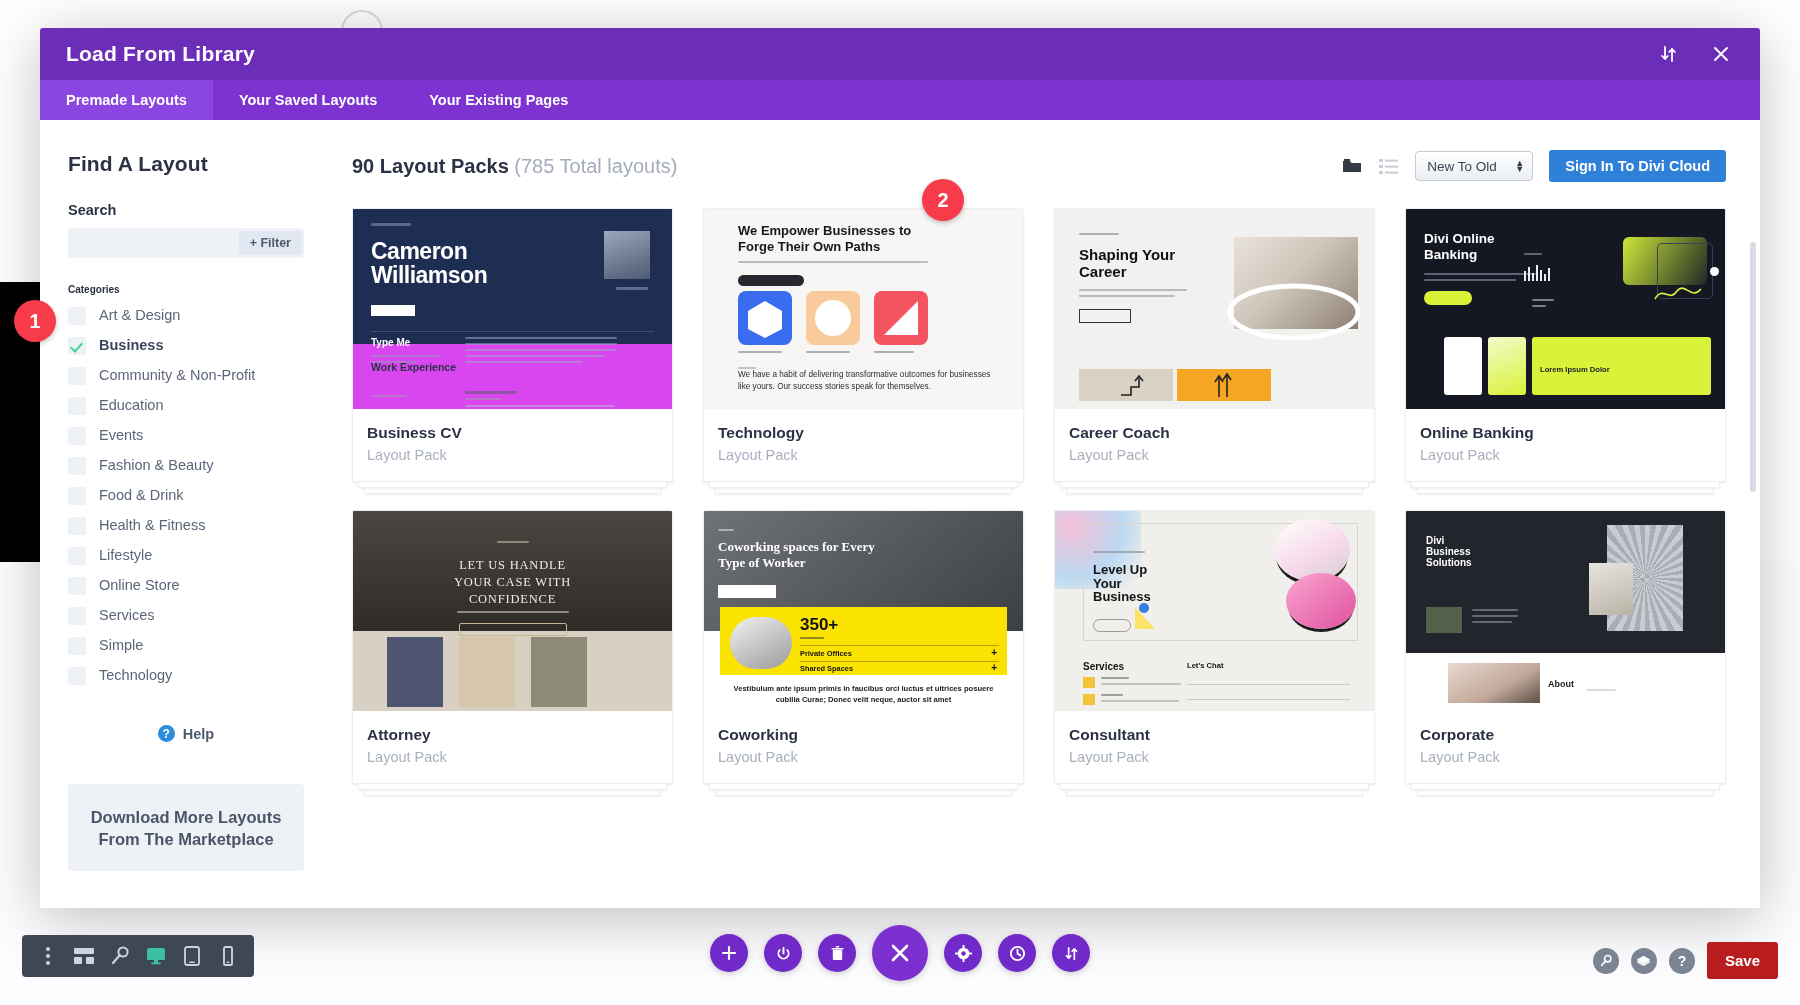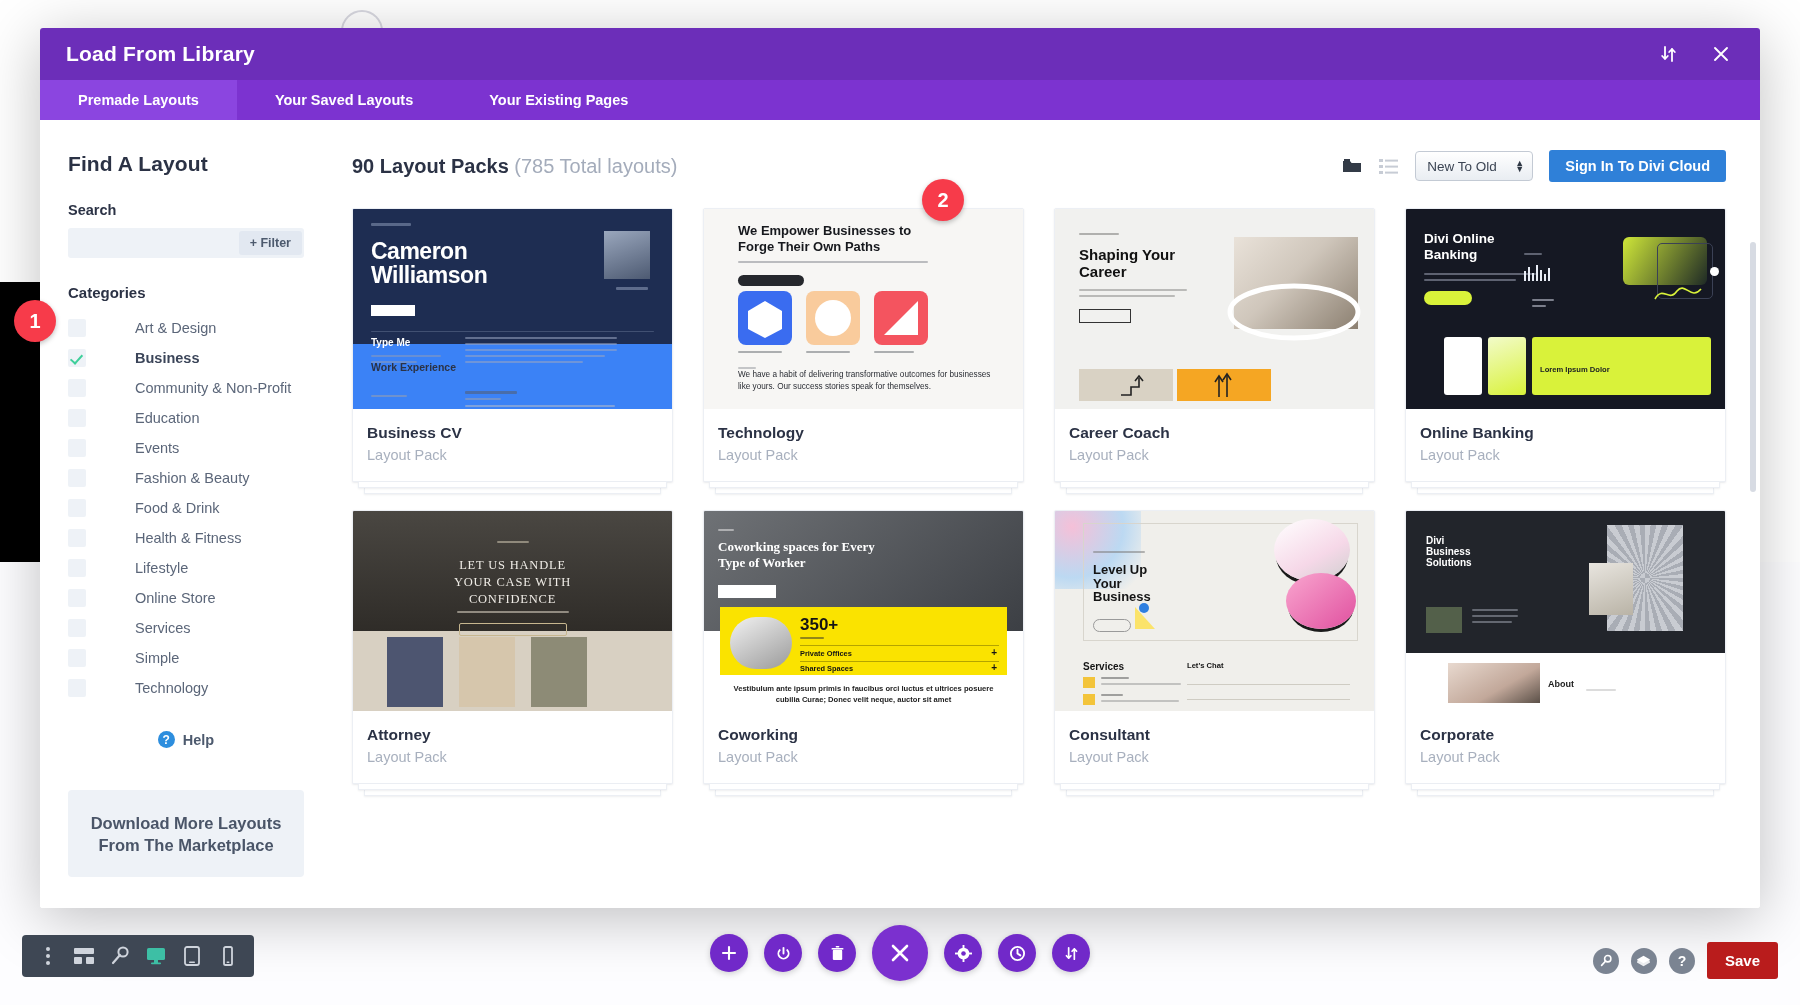--- a/index.html
+++ b/index.html
@@ -41,21 +41,21 @@
   .modal-title { color: #fff; font-size: 21px; font-weight: bold; letter-spacing: .2px; }
   .header-actions { display: flex; align-items: center; gap: 26px; }
   .hdr-icon { width: 26px; height: 26px; display:flex; align-items:center; justify-content:center; cursor: pointer; }
   .hdr-icon svg { display:block; }
 
   .modal-tabs {
     height: 40px; background: #7c33d0; display: flex; align-items: stretch;
     flex: 0 0 40px;
   }
   .tab {
-    display: flex; align-items: center; padding: 0 38px;
+    display: flex; align-items: center; padding: 0 26px;
     color: #ffffff; font-size: 14.5px; font-weight: bold; cursor: pointer;
     white-space: nowrap;
   }
   .tab.active { background: #8b45e0; }
 
   .modal-body { flex: 1 1 auto; display: flex; min-height: 0; background: #ffffff; position: relative; }
 
   
   .sidebar {
     width: 290px; flex: 0 0 290px;
@@ -72,23 +72,23 @@
   .search-input {
     position: absolute; inset: 0; border: 0; background: transparent;
     padding: 0 70px 0 10px; font-size: 13px; color: #3b4254;
     font-family: "Liberation Sans", sans-serif; outline: none;
   }
   .filter-btn {
     position: relative; z-index: 2;
     background: #e2e8f1; color: #4d5a6e; font-size: 12.5px; font-weight: bold;
     padding: 5px 11px; border-radius: 3px; cursor: pointer; margin-right: 2px;
   }
-  .cat-label { font-size: 15px; color: #2b3245; font-weight: bold; margin-bottom: 12px; }
+  .cat-label { font-size: 10px; color: #2b3245; font-weight: bold; margin-bottom: 12px; }
   .cat-list { display: flex; flex-direction: column; gap: 0px; }
-  .cat-item { display: flex; align-items: center; height: 30px; cursor: pointer; gap: 36px; }
+  .cat-item { display: flex; align-items: flex-start; height: 30px; cursor: pointer; }
   .cat-box {
     width: 18px; height: 18px; border-radius: 2px; background: #eef2f7;
     margin-right: 13px; flex: 0 0 18px; position: relative;
   }
   .cat-box.checked::after {
     content: ""; position: absolute; left: 5px; top: 3px;
     width: 5px; height: 10px; border: solid #3ecf9a; border-width: 0 2px 2px 0;
     transform: rotate(42deg);
   }
   .cat-name { font-size: 14.5px; color: #5b6679; }
@@ -425,21 +425,21 @@
           </div>
         </div>
 
         <div class="grid">
 
           <div class="card">
             <div class="card-stack-2"></div>
             <div class="card-stack-1"></div>
             <div class="card-inner">
               <div class="thumb">
-                <div class="t" style="background:#3b82f6;">
+                <div class="t" style="background:#d946ef;">
                   <div class="cv-top"></div>
                   <div class="ln" style="left:18px;top:14px;width:40px;height:3px;color:#8b99b6;"></div>
                   <div class="cv-name">Cameron<br>Williamson</div>
                   <div class="cv-photo"></div>
                   <div class="ln" style="right:24px;top:78px;width:32px;height:3px;color:#93a0bb;"></div>
                   <div class="cv-chip"></div>
                   <div class="ln" style="left:18px;right:18px;top:122px;height:1px;color:#5f6d8c;"></div>
                   <div class="cv-about" style="top:128px;">Type Me</div>
                   <div class="ln" style="left:18px;top:146px;width:70px;height:2px;color:#8e9bb8;"></div>
                   <div class="ln" style="left:18px;top:152px;width:46px;height:2px;color:#8e9bb8;"></div>

